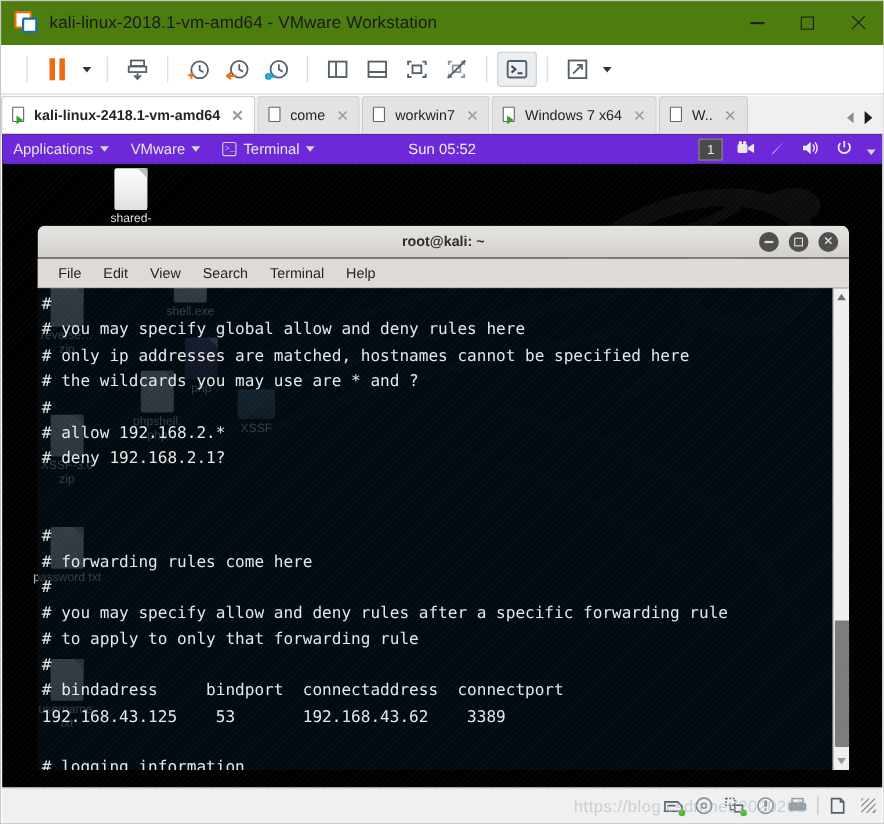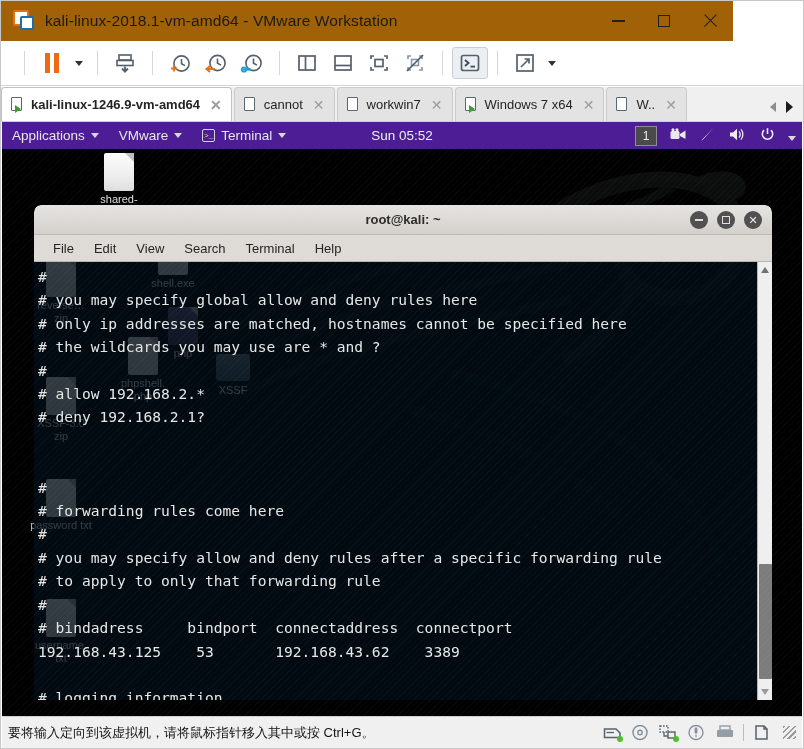--- a/index.html
+++ b/index.html
@@ -12,22 +12,22 @@
   #app {
     position: relative;
     width: 804px; height: 749px;
     background: #ffffff;
     border: 1px solid #c8c8c8;
   }
 
   
   .vm-titlebar {
     position: absolute; left: 0; top: 0;
-    width: 732px; height: 40px;
-    background: #a16207;
+    width: 802px; height: 40px;
+    background: #4d7c0f;
     display: flex; align-items: center;
   }
   .vm-logo {
     width: 22px; height: 22px; margin-left: 12px;
     position: relative; flex: 0 0 auto;
   }
   .vm-logo .sq1 {
     position: absolute; left: 0; top: 0; width: 16px; height: 16px;
     border: 2.5px solid #e8700f; border-radius: 2px; background: #ffffff;
   }
@@ -137,21 +137,21 @@
   
   .guest {
     position: absolute; left: 1px; top: 121px;
     width: 800px; height: 594px;
     overflow: hidden;
     background: #000;
   }
   
   .gn-panel {
     position: absolute; left: 0; top: 0; width: 800px; height: 27px;
-    background: #4c1d95;
+    background: #6d28d9;
     display: flex; align-items: center;
     color: #e6e6e6; font-size: 13.5px;
   }
   .gn-item {
     display: flex; align-items: center; gap: 6px;
     padding: 0 10px; height: 27px; cursor: default;
   }
   .caret-w {
     width: 0; height: 0; border-left: 4px solid transparent;
     border-right: 4px solid transparent; border-top: 5px solid #d8d8d8;
@@ -439,28 +439,28 @@
         <span class="caret-d"></span>
       </div>
   </div>
 
   <div class="vm-tabbar">
     <div class="vm-tab active">
       <span class="tab-ico">
           <span class="paper"></span>
           <span class="play"></span>
         </span>
-      <span>kali-linux-1246.9-vm-amd64</span>
+      <span>kali-linux-2418.1-vm-amd64</span>
       <span class="tab-close">✕</span>
     </div>
     <div class="vm-tab">
       <span class="tab-ico">
           <span class="paper"></span>
         </span>
-      <span>cannot</span>
+      <span>come</span>
       <span class="tab-close">✕</span>
     </div>
     <div class="vm-tab">
       <span class="tab-ico">
           <span class="paper"></span>
         </span>
       <span>workwin7</span>
       <span class="tab-close">✕</span>
     </div>
     <div class="vm-tab">
@@ -642,21 +642,20 @@
             <span class="sb-up"></span>
             <span class="sb-thumb"></span>
             <span class="sb-dn"></span>
           </div>
         </div>
       </div>
     </div>
   </div>
 
   <div class="vm-statusbar">
-    <div class="sb-msg">要将输入定向到该虚拟机，请将鼠标指针移入其中或按 Ctrl+G。</div>
     <div class="sb-icons">
       <span class="sb-ic">
         <svg width="19" height="17" viewBox="0 0 19 17">
             <path d="M1.5 5 L13 5 L17 9 L17 13.5 L1.5 13.5 Z" fill="none" stroke="#4a5560" stroke-width="1.5"></path>
             <path d="M3.5 8.5 L11 8.5" stroke="#4a5560" stroke-width="1.3"></path>
           </svg>
         <span class="dot"></span>
       </span>
       <span class="sb-ic">
         <svg width="18" height="17" viewBox="0 0 18 17">
@@ -689,14 +688,15 @@
       <span class="sb-ic">
         <svg width="17" height="17" viewBox="0 0 17 17">
             <path d="M3 2 L11 2 L14 5 L14 15 L3 15 Z" fill="none" stroke="#4a5560" stroke-width="1.5"></path>
             <path d="M11 2 L11 5 L14 5" fill="none" stroke="#4a5560" stroke-width="1.4"></path>
           </svg>
       </span>
       <span class="sb-grip"></span>
     </div>
   </div>
 
+  <div class="wm">https://blog.csdn.net/2020265</div>
 
 </div>
 
 </body></html>

